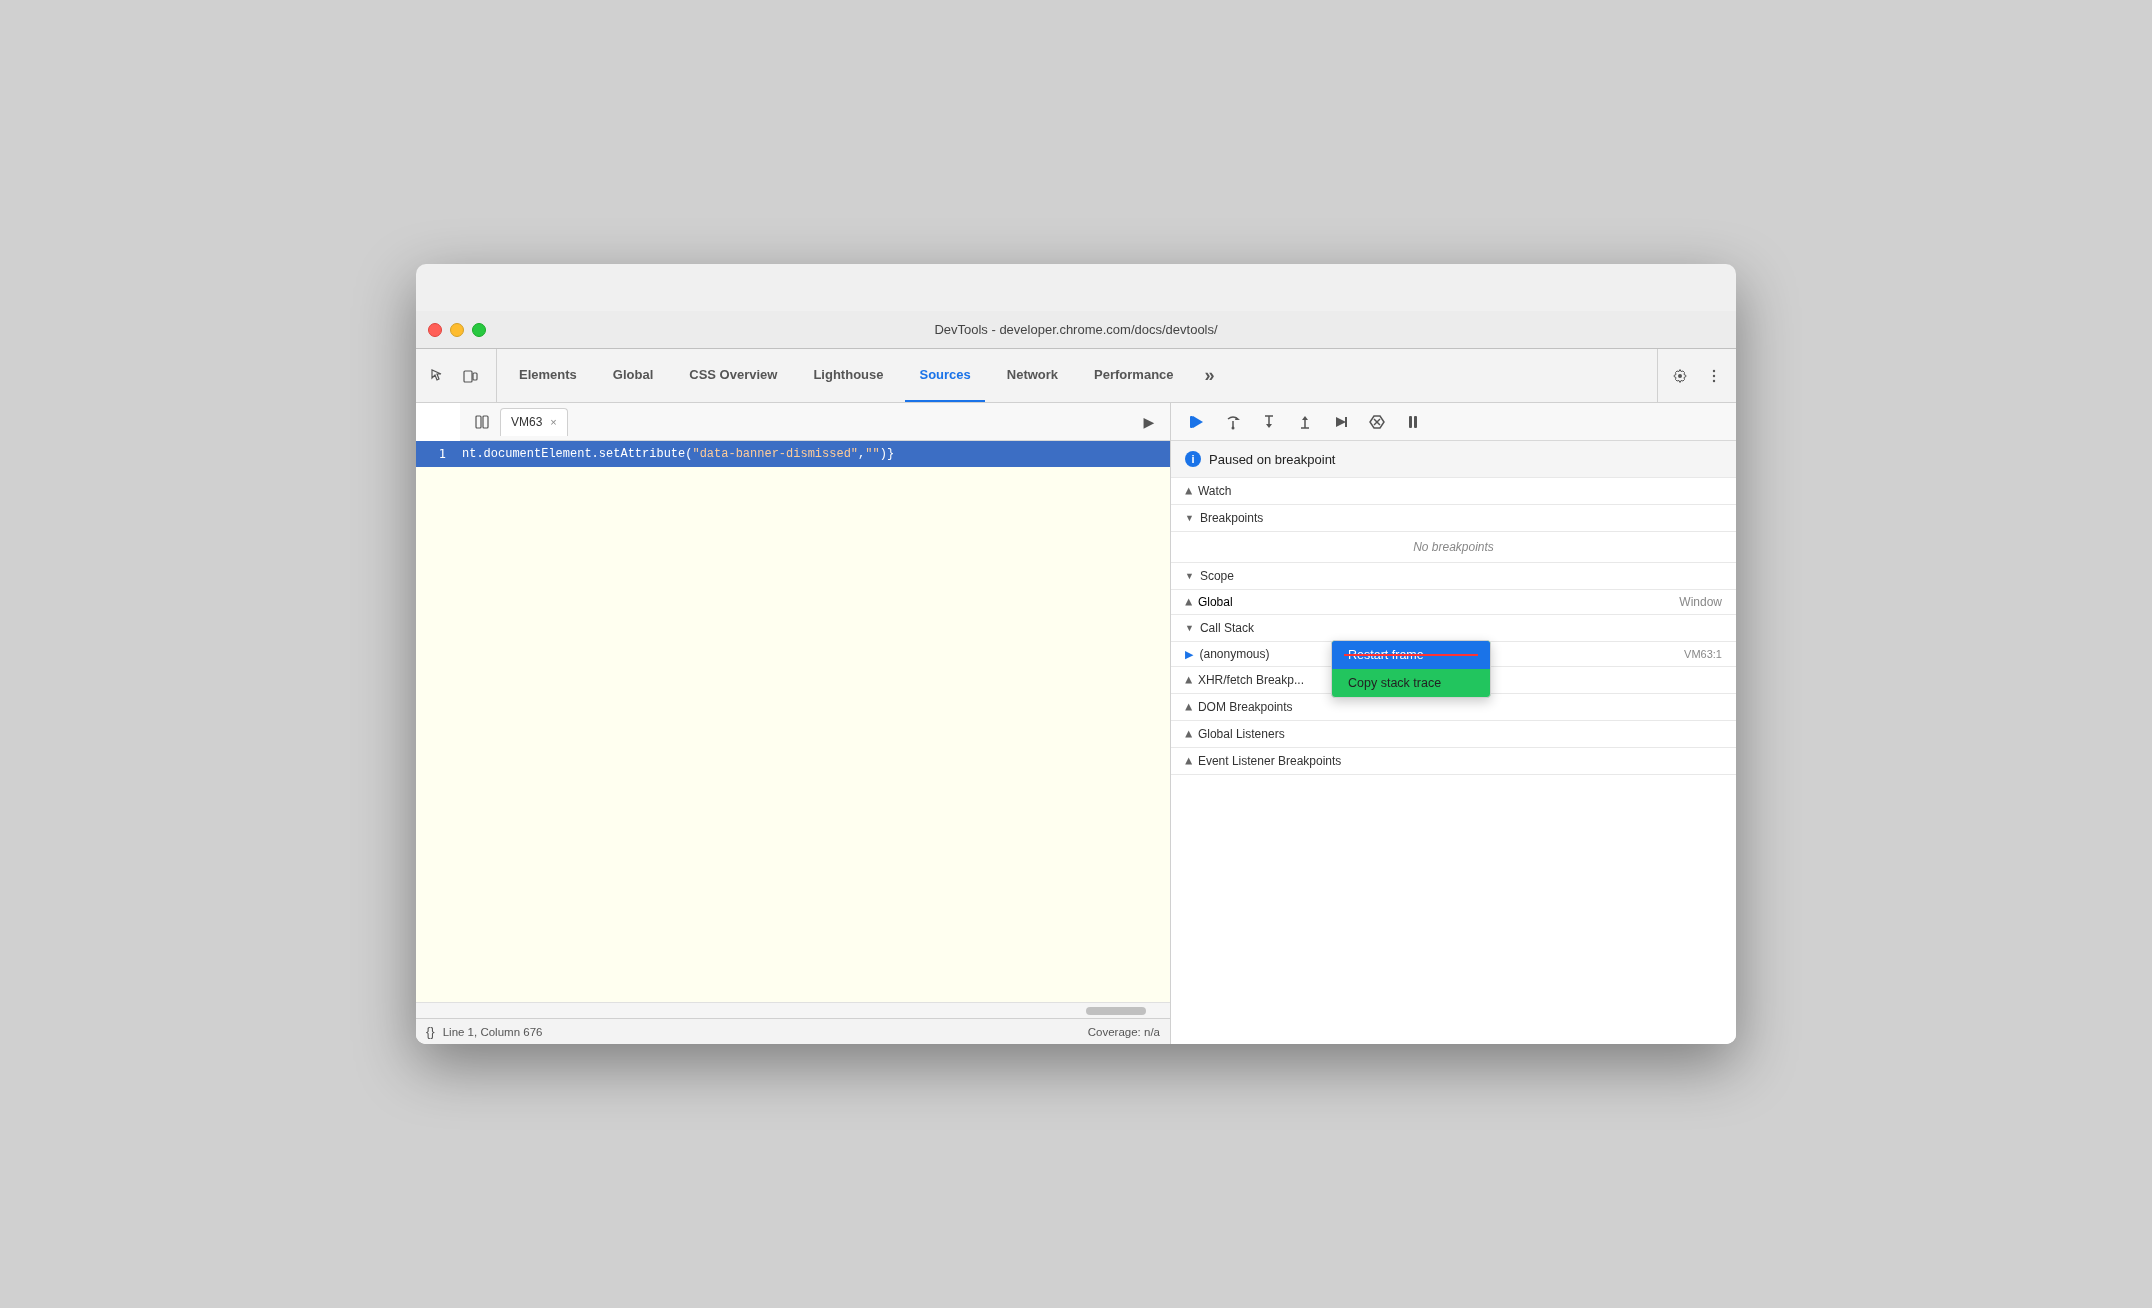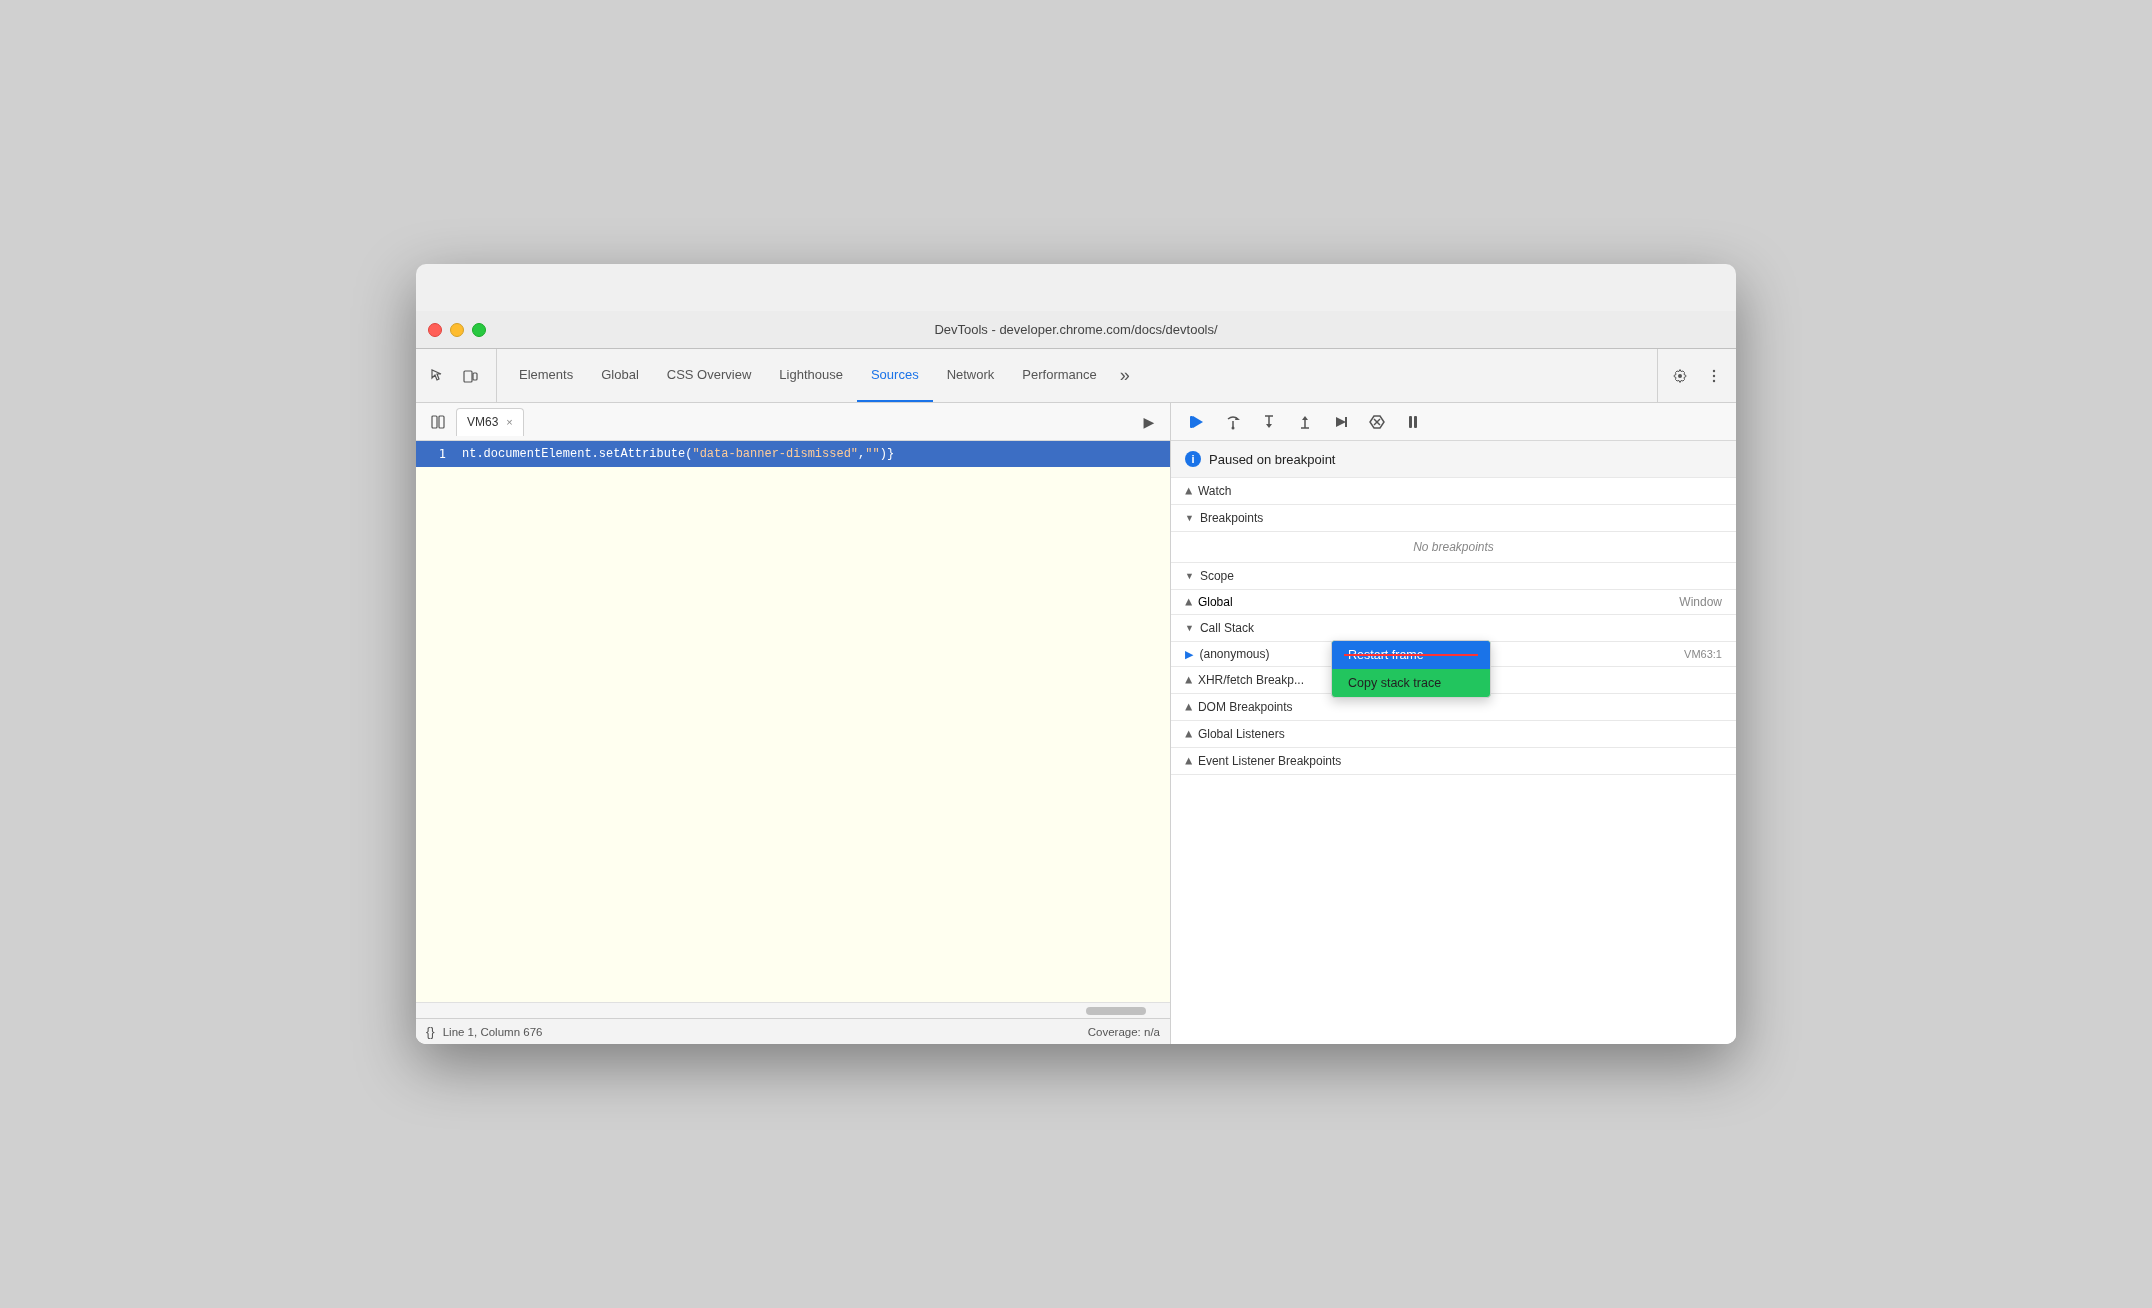--- a/index.html
+++ b/index.html
@@ -87,21 +87,22 @@
       border-radius: 4px;
       cursor: pointer;
       font-size: 14px;
       color: #555;
       border: none;
       background: transparent;
     }
     .tabs-list {
       display: flex;
       align-items: stretch;
-      gap: 0;
+      gap: 8px;
+      font-weight: bold;
     }
     .tab {
       padding: 0 14px;
       font-size: 13px;
       color: #555;
       cursor: pointer;
       display: flex;
       align-items: center;
       border-bottom: 2px solid transparent;
       white-space: nowrap;
@@ -133,20 +134,21 @@
     }
     
     .secondary-toolbar {
       background: #f8f8f8;
       border-bottom: 1px solid #d8d8d8;
       height: 38px;
       display: flex;
       align-items: center;
       padding: 0 8px;
       gap: 4px;
+      margin-left: 44px;
     }
     .file-tab {
       background: #fff;
       border: 1px solid #d0d0d0;
       border-bottom: none;
       border-radius: 4px 4px 0 0;
       padding: 0 10px;
       height: 28px;
       display: flex;
       align-items: center;

